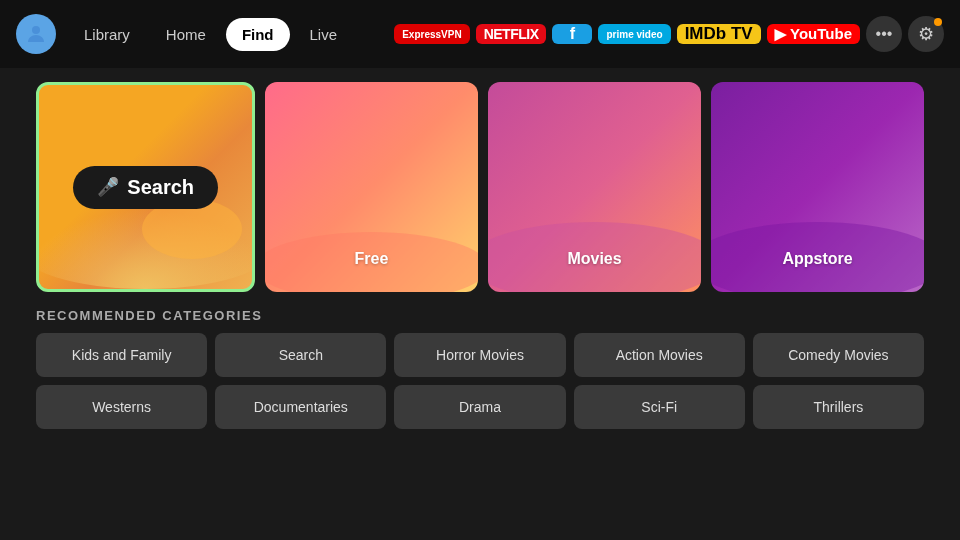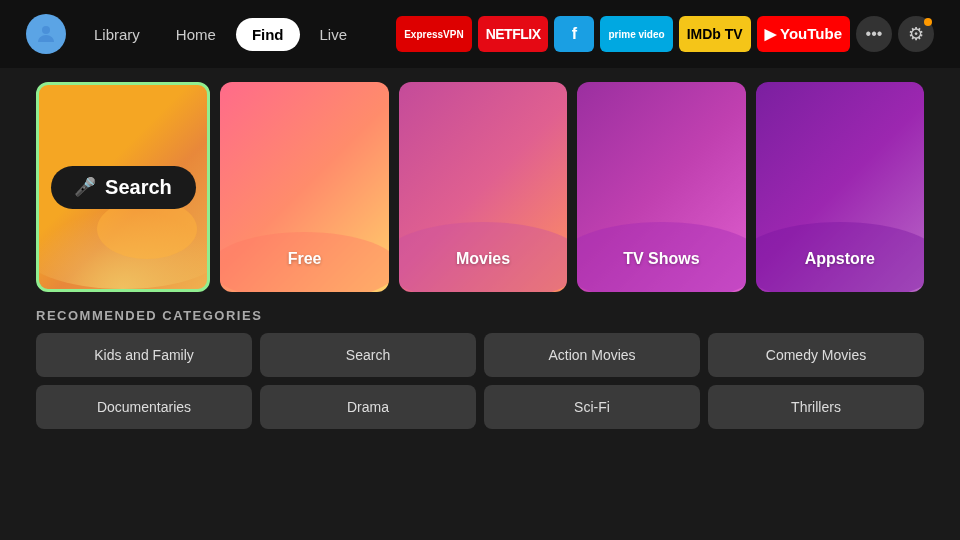--- a/index.html
+++ b/index.html
@@ -11,21 +11,21 @@
       overflow: hidden;
       color: white;
     }
 
     
     .header {
       display: flex;
       align-items: center;
       background: #111;
       height: 68px;
-      padding: 0 26px;
+      padding: 0 16px;
       gap: 8px;
     }
     .avatar {
       width: 40px;
       height: 40px;
       border-radius: 50%;
       background: #5ba4e5;
       display: flex;
       align-items: center;
       justify-content: center;
@@ -49,35 +49,35 @@
       color: #000;
       font-weight: bold;
     }
     .app-icons {
       display: flex;
       align-items: center;
       margin-left: auto;
       gap: 6px;
     }
     .app-icon {
-      height: 36px;
+      height: 20px;
       border-radius: 6px;
       display: flex;
       align-items: center;
       justify-content: center;
       font-size: 11px;
       font-weight: bold;
       padding: 0 8px;
       cursor: pointer;
     }
     .app-icon.express { background: #d00; color: white; font-size: 10px; min-width: 60px; }
     .app-icon.netflix { background: #e50914; color: white; font-size: 14px; letter-spacing: -0.5px; }
     .app-icon.freevee { background: #00a8e1; color: white; font-size: 11px; min-width: 40px; }
     .app-icon.prime { background: #00a8e1; color: white; font-size: 10px; min-width: 60px; }
-    .app-icon.imdb { background: #f5c518; color: #000; font-size: 14px; font-weight: 900; min-width: 50px; }
+    .app-icon.imdb { background: #f5c518; color: #000; font-size: 17px; font-weight: 900; min-width: 50px; }
     .app-icon.youtube { background: #ff0000; color: white; font-size: 15px; min-width: 60px; }
     .more-btn {
       width: 36px;
       height: 36px;
       border-radius: 50%;
       background: #333;
       display: flex;
       align-items: center;
       justify-content: center;
       cursor: pointer;
@@ -319,40 +319,39 @@
     </div>
 
     <div class="card free-card">
       <span class="card-label">Free</span>
     </div>
 
     <div class="card movies-card">
       <span class="card-label">Movies</span>
     </div>
 
-    <div class="card tvshows-card">
-      <span class="card-label">TV Shows</span>
-    </div>
 
     <div class="card appstore-card">
       <span class="card-label">Appstore</span>
     </div>
 
   </div>
 
   <div class="section-title">RECOMMENDED CATEGORIES</div>
 
   <div class="category-grid">
     <div class="category-row">
       <button class="category-btn">Kids and Family</button>
       <button class="category-btn">Search</button>
+      <button class="category-btn">Horror Movies</button>
       <button class="category-btn">Action Movies</button>
       <button class="category-btn">Comedy Movies</button>
     </div>
     <div class="category-row">
+      <button class="category-btn">Westerns</button>
       <button class="category-btn">Documentaries</button>
       <button class="category-btn">Drama</button>
       <button class="category-btn">Sci-Fi</button>
       <button class="category-btn">Thrillers</button>
     </div>
   </div>
 
 </div>
 
 </body></html>

